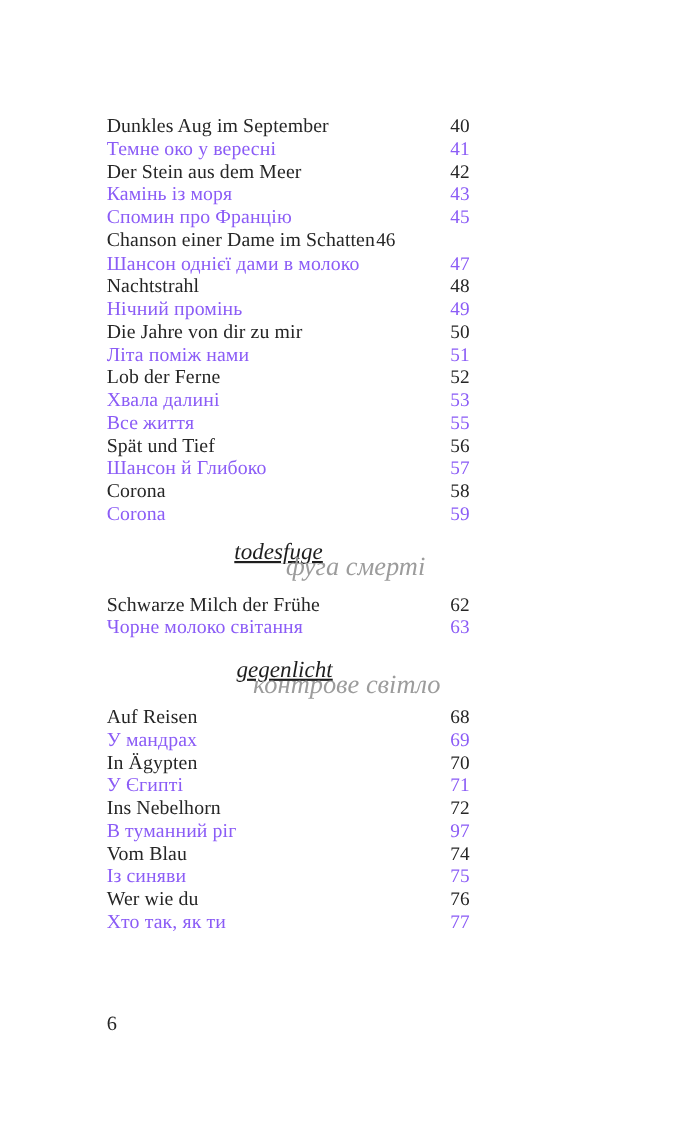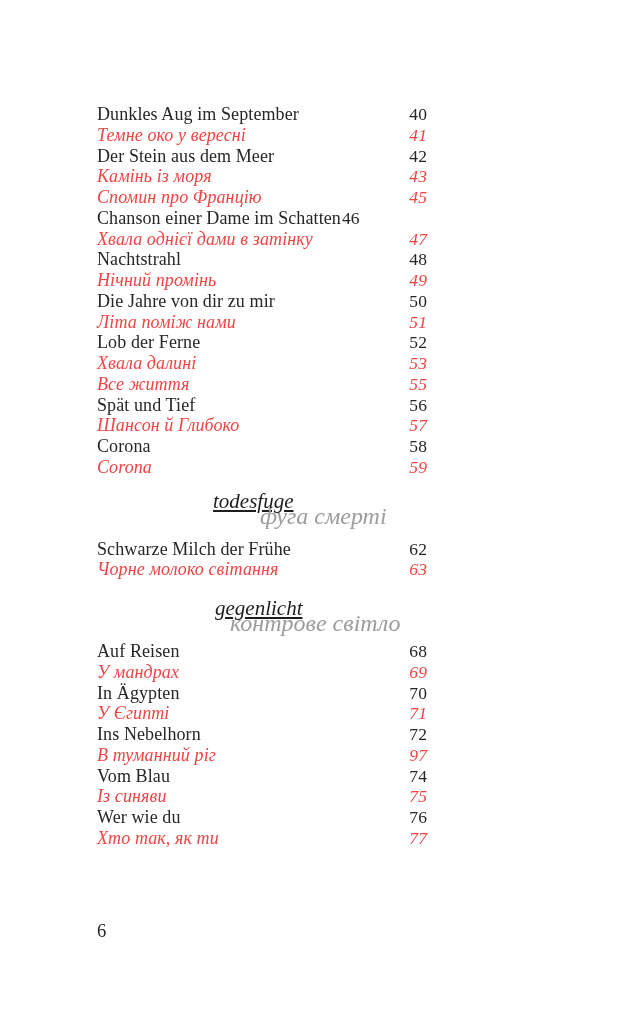--- a/index.html
+++ b/index.html
@@ -23,21 +23,21 @@
   .row {
     display: flex;
     justify-content: space-between;
     align-items: baseline;
     height: 20.75px;
     font-size: 18px;
     line-height: 20.75px;
     white-space: nowrap;
     letter-spacing: 0.1px;
   }
-  .row.uk { font-style: italic; color: #ef4444; }
+  .row.uk { color: #8b5cf6; }
   .row.inline { justify-content: flex-start; }
   .row.inline .pg { margin-left: 1px; }
   .pg { font-size: 17.5px; }
   .section { position: relative; height: 41px; }
   .section .de {
     font-style: italic;
     font-size: 21px;
     line-height: 26px;
     color: #1e1e1e;
   }
@@ -88,21 +88,21 @@
   </div>
         <div class="row uk">
     <span class="title">Спомин про Францію</span>
     <span class="pg">45</span>
   </div>
         <div class="row de inline">
     <span class="title">Chanson einer Dame im Schatten</span>
     <span class="pg">46</span>
   </div>
         <div class="row uk">
-    <span class="title">Хвала однієї дами в затінку</span>
+    <span class="title">Шансон однієї дами в молоко</span>
     <span class="pg">47</span>
   </div>
         <div class="row de">
     <span class="title">Nachtstrahl</span>
     <span class="pg">48</span>
   </div>
         <div class="row uk">
     <span class="title">Нічний промінь</span>
     <span class="pg">49</span>
   </div>

